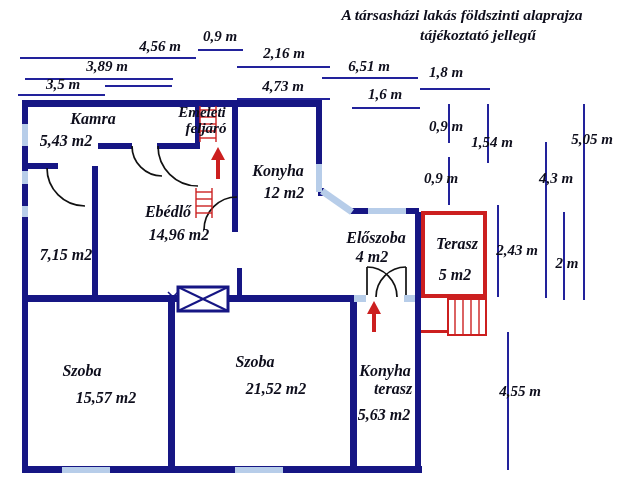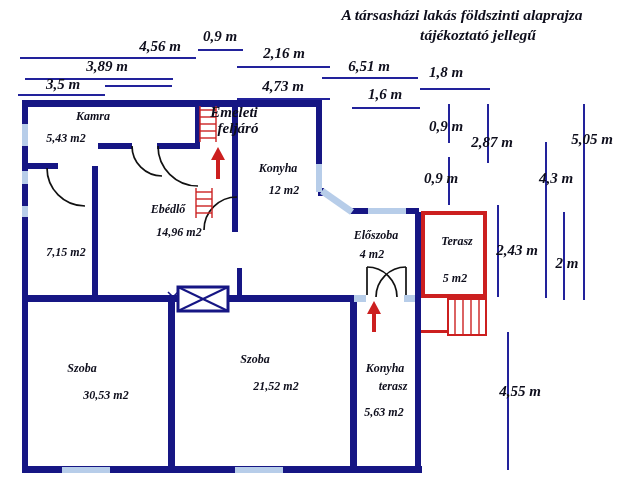--- a/index.html
+++ b/index.html
@@ -3,23 +3,23 @@
 <meta charset="utf-8">
 <style>
   html,body{margin:0;padding:0;background:#fff;}
   #plan{position:relative;width:640px;height:480px;background:#ffffff;overflow:hidden;
         font-family:"Liberation Serif",serif;}
   .wall{position:absolute;background:#161684;}
   .win{position:absolute;background:#b7cde9;}
   .dline{position:absolute;background:#22229b;}
   .red{position:absolute;}
   .lbl{position:absolute;font-style:italic;font-weight:700;color:#0e0e1c;
-       font-size:12px;line-height:1.1;white-space:nowrap;transform:translateX(-50%);}
+       font-size:16px;line-height:1.1;white-space:nowrap;transform:translateX(-50%);}
   .dim{font-size:15px;}
-  .small{font-size:15px;margin-left:32px;}
+  .small{font-size:15px;}
   .title{font-size:15.5px;}
   svg{position:absolute;left:0;top:0;}
 </style>
 </head>
 <body>
 
 <div id="plan">
 
   <div class="lbl title" style="left:462px;top:6px;">A társasházi lakás földszinti alaprajza</div>
   <div class="lbl title" style="left:478px;top:26px;">tájékoztató jellegű</div>
@@ -135,42 +135,42 @@
   <div class="lbl dim" style="left:160px;top:38px;">4,56 m</div>
   <div class="lbl dim" style="left:220px;top:28px;">0,9 m</div>
   <div class="lbl dim" style="left:284px;top:45px;">2,16 m</div>
   <div class="lbl dim" style="left:107px;top:58px;">3,89 m</div>
   <div class="lbl dim" style="left:283px;top:78px;">4,73 m</div>
   <div class="lbl dim" style="left:63px;top:76px;">3,5 m</div>
   <div class="lbl dim" style="left:369px;top:58px;">6,51 m</div>
   <div class="lbl dim" style="left:446px;top:64px;">1,8 m</div>
   <div class="lbl dim" style="left:385px;top:86px;">1,6 m</div>
   <div class="lbl dim" style="left:446px;top:118px;">0,9 m</div>
-  <div class="lbl dim" style="left:492px;top:134px;">2,87 m</div>
+  <div class="lbl dim" style="left:492px;top:134px;">1,54 m</div>
   <div class="lbl dim" style="left:441px;top:170px;">0,9 m</div>
   <div class="lbl dim" style="left:517px;top:242px;">2,43 m</div>
   <div class="lbl dim" style="left:556px;top:170px;">4,3 m</div>
   <div class="lbl dim" style="left:567px;top:255px;">2 m</div>
   <div class="lbl dim" style="left:592px;top:131px;">5,05 m</div>
   <div class="lbl dim" style="left:520px;top:383px;">4,55 m</div>
 
   <div class="lbl" style="left:93px;top:110px;">Kamra</div>
   <div class="lbl" style="left:66px;top:132px;">5,43 m2</div>
   <div class="lbl small" style="left:202px;top:104px;">Emeleti</div>
   <div class="lbl small" style="left:206px;top:120px;text-align:right;">feljáró</div>
   <div class="lbl" style="left:278px;top:162px;">Konyha</div>
   <div class="lbl" style="left:284px;top:184px;text-align:right;">12 m2</div>
   <div class="lbl" style="left:66px;top:246px;">7,15 m2</div>
   <div class="lbl" style="left:168px;top:203px;">Ebédlő</div>
   <div class="lbl" style="left:179px;top:226px;">14,96 m2</div>
   <div class="lbl" style="left:376px;top:229px;">Előszoba</div>
   <div class="lbl" style="left:372px;top:248px;">4 m2</div>
   <div class="lbl" style="left:457px;top:235px;">Terasz</div>
-  <div class="lbl" style="left:455px;top:272px;">5 m2</div>
+  <div class="lbl" style="left:455px;top:266px;">5 m2</div>
   <div class="lbl" style="left:82px;top:362px;">Szoba</div>
-  <div class="lbl" style="left:106px;top:389px;">30,53 m2</div>
+  <div class="lbl" style="left:106px;top:389px;">15,57 m2</div>
   <div class="lbl" style="left:255px;top:353px;">Szoba</div>
   <div class="lbl" style="left:276px;top:380px;">21,52 m2</div>
   <div class="lbl" style="left:385px;top:362px;">Konyha</div>
   <div class="lbl" style="left:393px;top:380px;">terasz</div>
   <div class="lbl" style="left:384px;top:406px;">5,63 m2</div>
 
 </div>
 
 </body></html>

